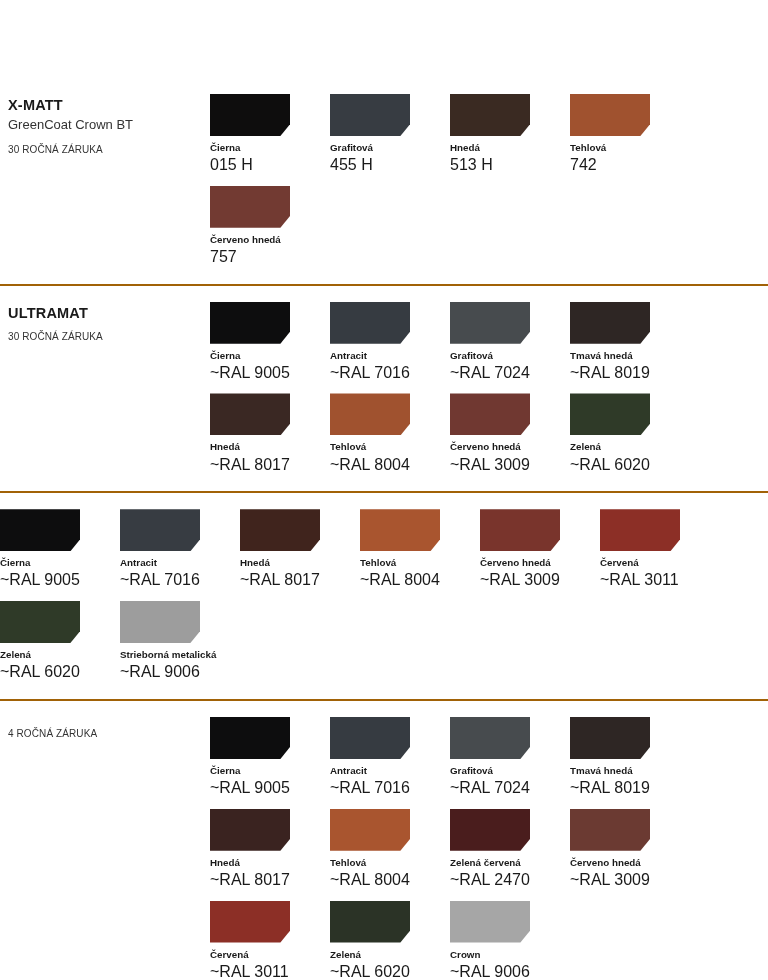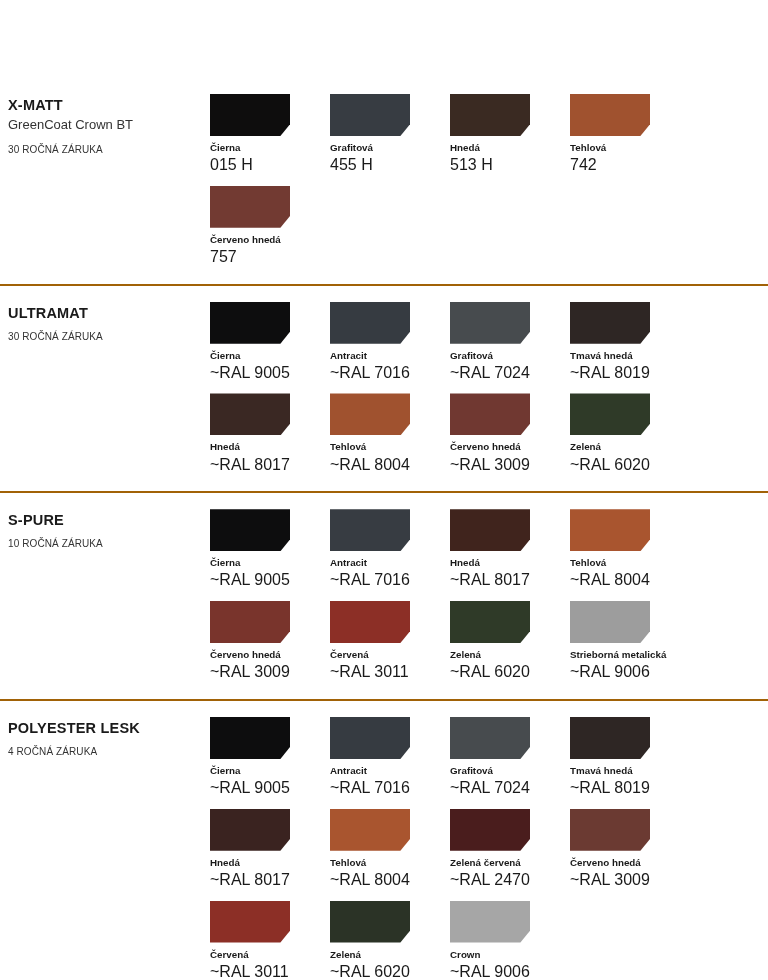--- a/index.html
+++ b/index.html
@@ -166,24 +166,20 @@
           <div class="swatch-code">~RAL 3009</div>
         </div>
         <div class="swatch-cell">
           <div class="swatch-chip" style="background: rgb(47, 58, 40);"></div>
           <div class="swatch-name">Zelená</div>
           <div class="swatch-code">~RAL 6020</div>
         </div>
       </div>
     </div>
     <div class="section">
-      <div class="section-label">
-        <div class="section-title">S-PURE</div>
-        <div class="section-warranty">10 ROČNÁ ZÁRUKA</div>
-      </div>
       <div class="swatch-grid">
         <div class="swatch-cell">
           <div class="swatch-chip" style="background: rgb(13, 13, 14);"></div>
           <div class="swatch-name">Čierna</div>
           <div class="swatch-code">~RAL 9005</div>
         </div>
         <div class="swatch-cell">
           <div class="swatch-chip" style="background: rgb(55, 60, 66);"></div>
           <div class="swatch-name">Antracit</div>
           <div class="swatch-code">~RAL 7016</div>
@@ -215,21 +211,20 @@
         </div>
         <div class="swatch-cell">
           <div class="swatch-chip" style="background: rgb(157, 157, 157);"></div>
           <div class="swatch-name">Strieborná metalická</div>
           <div class="swatch-code">~RAL 9006</div>
         </div>
       </div>
     </div>
     <div class="section">
       <div class="section-label">
-        <div class="section-title">POLYESTER LESK</div>
         <div class="section-warranty">4 ROČNÁ ZÁRUKA</div>
       </div>
       <div class="swatch-grid">
         <div class="swatch-cell">
           <div class="swatch-chip" style="background: rgb(13, 13, 14);"></div>
           <div class="swatch-name">Čierna</div>
           <div class="swatch-code">~RAL 9005</div>
         </div>
         <div class="swatch-cell">
           <div class="swatch-chip" style="background: rgb(54, 59, 65);"></div>

